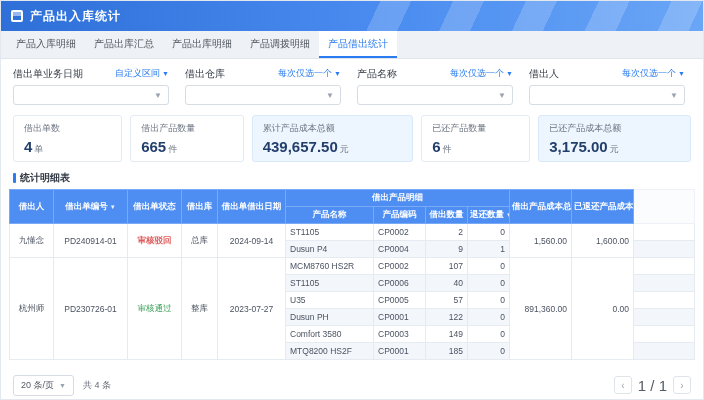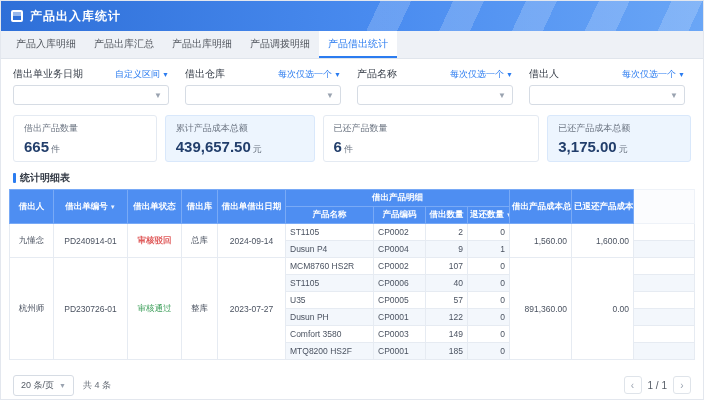--- a/index.html
+++ b/index.html
@@ -50,21 +50,21 @@
     padding: 6px 9px 5px;
     cursor: pointer;
     border-bottom: 2px solid transparent;
     white-space: nowrap;
   }
   .tab.active { color: #2b7cf0; border-bottom-color: #2b7cf0; background: #fff; }
 
   
   .filters { flex: 0 0 auto; display: flex; gap: 16px; padding: 8px 12px 6px; background: #fff; }
   .filter { width: 156px; }
-  .filter-top { display: flex; justify-content: space-between; align-items: center; margin-bottom: 4px; }
+  .filter-top { display: flex; justify-content: space-between; margin-bottom: 4px; }
   .filter-label { font-size: 10px; color: #333a45; }
   .filter-mode { font-size: 9px; color: #2b7cf0; cursor: pointer; white-space: nowrap; }
   .filter-mode .caret { font-size: 7px; margin-left: 2px; }
   .filter-select {
     height: 20px; border: 1px solid #d6dce4; border-radius: 3px;
     display: flex; align-items: center; justify-content: flex-end;
     padding: 0 6px; background: #fff; cursor: pointer;
   }
   .filter-select .caret { color: #9aa3b0; font-size: 8px; }
 
@@ -123,21 +123,21 @@
   }
   .page-size .caret { color: #9aa3b0; font-size: 7px; }
   .total-count { font-size: 9px; color: #666d77; margin-left: 9px; }
   .pager { display: flex; align-items: center; gap: 6px; }
   .pg-btn {
     width: 18px; height: 18px;
     border: 1px solid #dfe4ea; border-radius: 3px;
     display: flex; align-items: center; justify-content: center;
     color: #9aa3b0; font-size: 10px; cursor: pointer; background: #fff;
   }
-  .pg-info { font-size: 10px; color: #555c66; }
+  .pg-info { font-size: 15px; color: #555c66; }
 </style>
 </head>
 <body>
 
 <div class="app">
 
   <div class="topbar">
     <span class="title-icon"></span>
     <span class="page-title">产品出入库统计</span>
     <div class="streaks"></div>
@@ -184,20 +184,24 @@
         <span class="filter-label">借出人</span>
         <span class="filter-mode"><span>每次仅选一个</span><span class="caret">▼</span></span>
       </div>
       <div class="filter-select">
           <span class="caret">▼</span>
         </div>
     </div>
   </div>
 
   <div class="stats">
+    <div class="card">
+      <span class="card-label">借出单数</span>
+      <span class="card-value"><span>4</span><span class="card-unit">单</span></span>
+    </div>
     <div class="card">
       <span class="card-label">借出产品数量</span>
       <span class="card-value"><span>665</span><span class="card-unit">件</span></span>
     </div>
     <div class="card hl">
       <span class="card-label">累计产品成本总额</span>
       <span class="card-value"><span>439,657.50</span><span class="card-unit">元</span></span>
     </div>
     <div class="card">
       <span class="card-label">已还产品数量</span>

